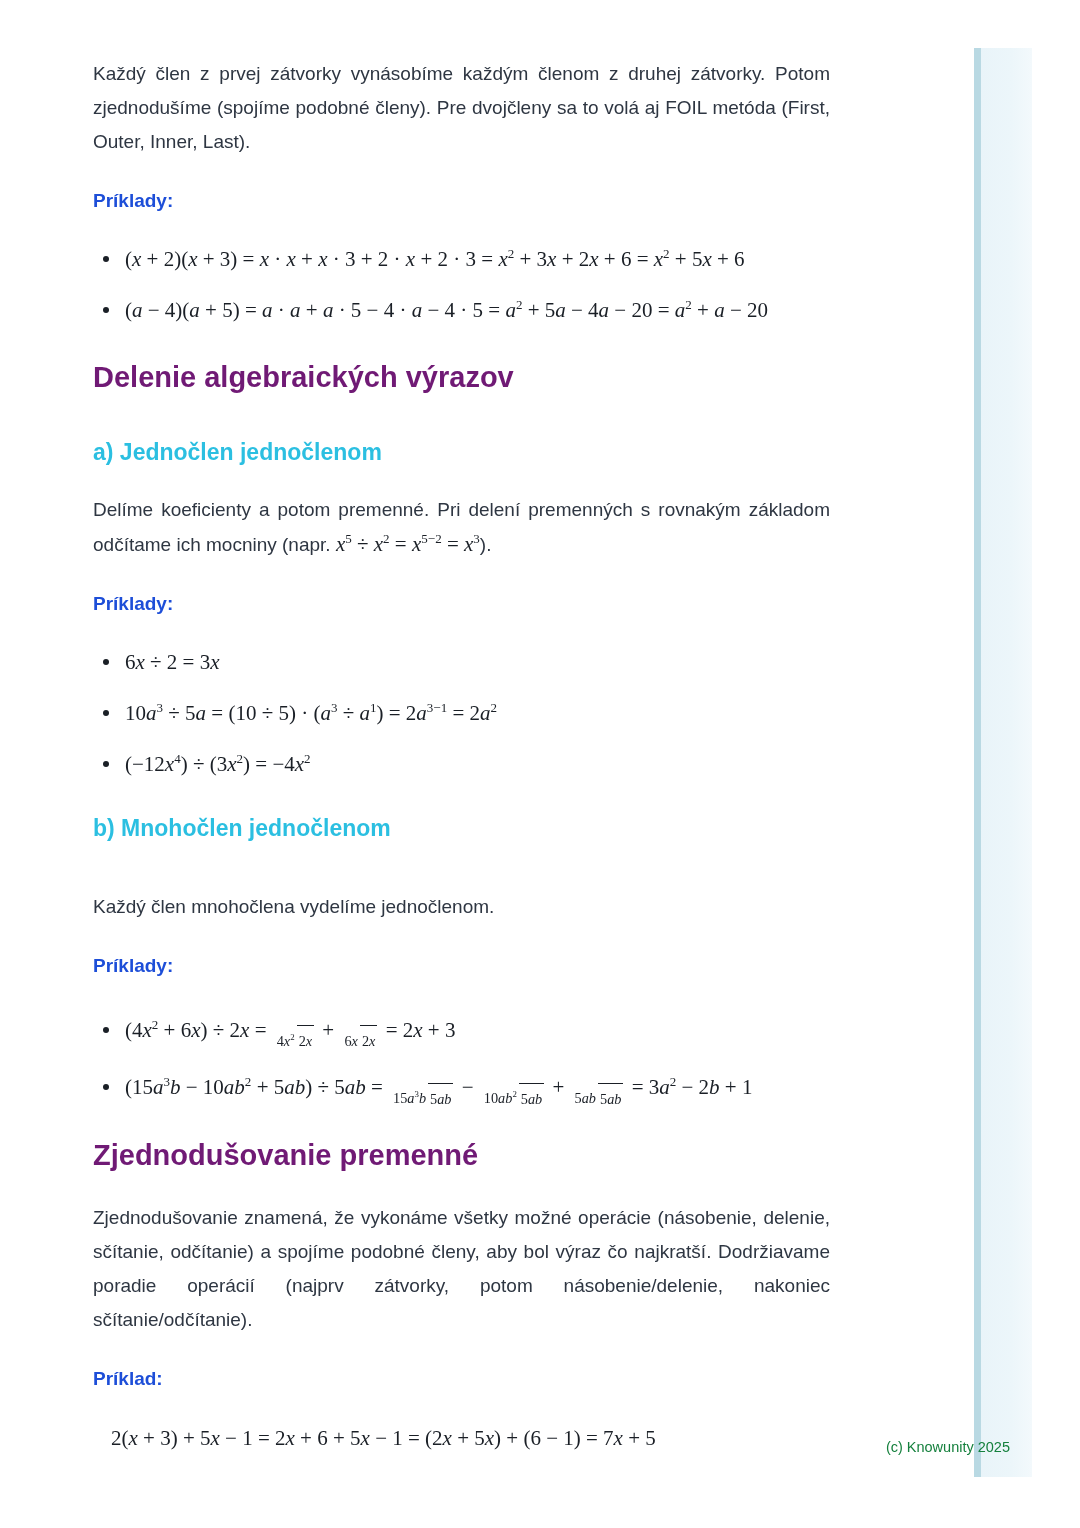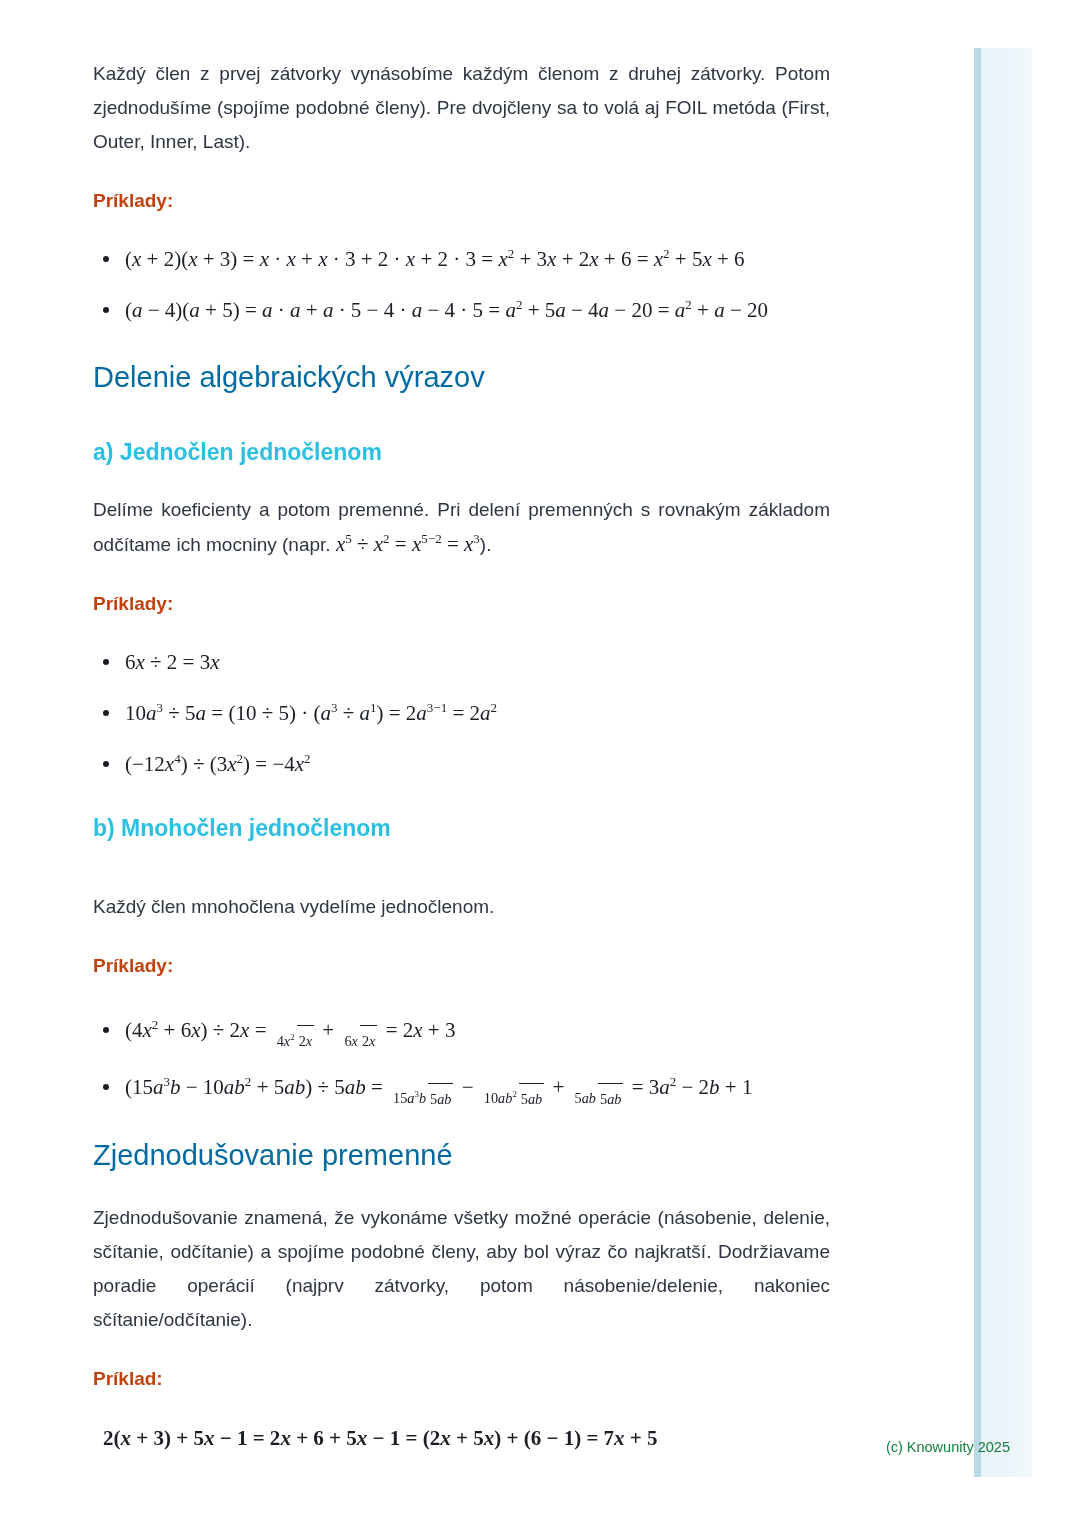--- a/index.html
+++ b/index.html
@@ -24,27 +24,27 @@
     line-height: 34px;
     text-align: justify;
     margin: 0 0 29px;
   }
   p.body.single { text-align: left; margin-top: 47px; }
   p.label {
     font-size: 19px;
     font-weight: 700;
     line-height: 26px;
     margin: 0 0 30px;
-    color: #c2410c;
+    color: #1d4ed8;
   }
   h2 {
-    color: #0369a1;
+    color: #701a75;
     font-size: 29px;
     line-height: 36px;
-    font-weight: 400;
+    font-weight: 700;
     margin: 0 0 42px;
   }
   h2.mb-sm { margin-bottom: 28px; }
   h2.last { margin-bottom: 0; }
   h3 {
     color: #2bbfe1;
     font-size: 23px;
     line-height: 30px;
     font-weight: 700;
     margin: 0 0 26px;
@@ -87,21 +87,21 @@
     display: inline-flex;
     flex-direction: row;
     align-items: center;
     vertical-align: -0.62em;
     font-size: 0.68em;
     line-height: 1.25;
     margin: 0 3px;
   }
   .math .fnum { padding: 0 2px; }
   .math .fden { border-top: 1.4px solid #1a1f26; padding: 7px 2px; }
-  p.formula { margin: 0 10px 33px; line-height: 32px; font-weight: bold; }
+  p.formula { margin: 0 18px 33px; line-height: 32px; }
   .side-rail {
     position: absolute;
     top: 48px;
     right: 48px;
     width: 51px;
     height: 1429px;
     border-left: 7px solid #b9d9e3;
     background: linear-gradient(to right, #e9f4f9 0%, #ecf6fa 60%, #f3f9fc 100%);
     z-index: 1;
   }

